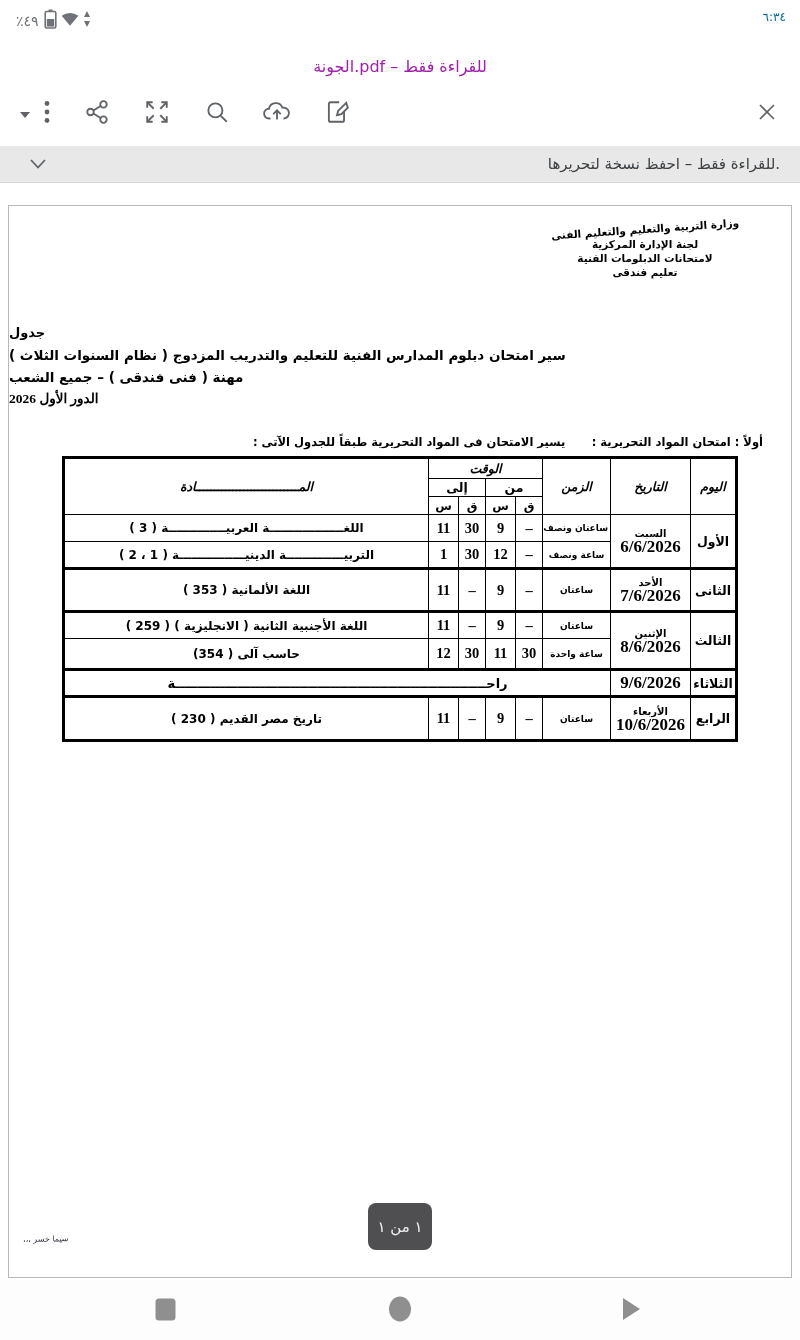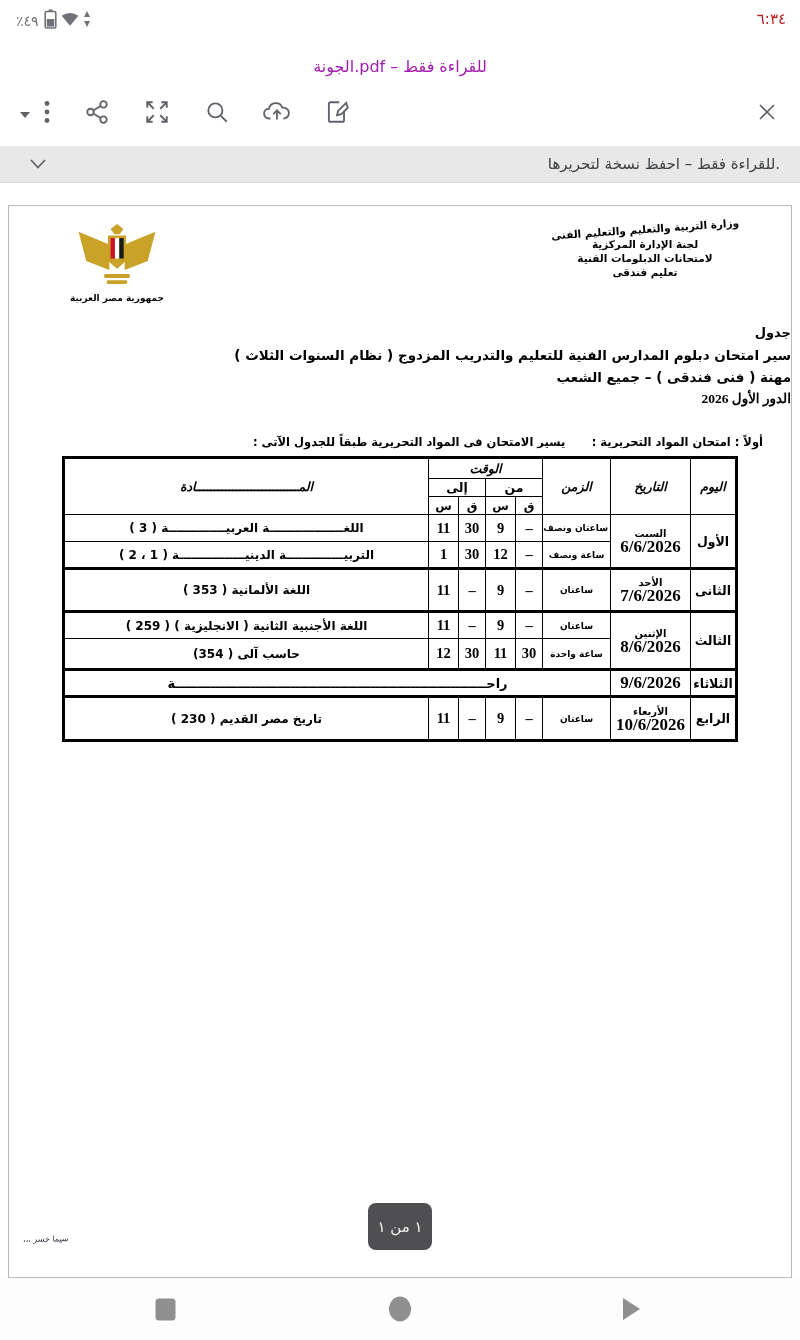--- a/index.html
+++ b/index.html
@@ -2,21 +2,21 @@
 <html lang="ar"><head>
 <meta charset="utf-8">
 <style>
   * { margin:0; padding:0; box-sizing:border-box; }
   html,body { background:#fff; }
   body { font-family:"DejaVu Sans", sans-serif; }
   .screen { position:relative; width:800px; height:1340px; background:#fff; overflow:hidden; margin:0 auto; }
 
   
   .status-bar { position:absolute; top:0; left:0; width:100%; height:40px; }
-  .sb-time { position:absolute; right:14px; top:10px; font-size:15px; color:#b91c1c; }
+  .sb-time { position:absolute; right:14px; top:10px; font-size:12px; color:#0369a1; }
   .sb-left { position:absolute; left:16px; top:9px; display:flex; align-items:center; gap:3px; color:#6f7276; }
   .sb-left .pct { font-size:14px; margin-right:2px; }
 
   
   .title-bar { position:absolute; top:44px; left:0; width:100%; height:44px; display:flex; align-items:center; justify-content:center; }
   .title-bar .doc-name { font-size:16px; color:#a21caf; }
 
   
   .toolbar { position:absolute; top:88px; left:0; width:100%; height:52px; }
   .tb-ic { position:absolute; top:50%; transform:translateY(-50%); display:flex; align-items:center; justify-content:center; width:34px; height:34px; cursor:pointer; }
@@ -30,21 +30,21 @@
   
   .page { position:absolute; top:205px; left:8px; width:784px; height:1073px; background:#fff; border:1px solid #b9b9b9; }
   .page-inner { position:relative; width:100%; height:100%; direction:rtl; }
 
   .ministry { position:absolute; top:16px; right:26px; width:240px; text-align:center; font-weight:bold; font-size:10.5px; line-height:14px; color:#000; }
   .ministry .arc { transform:rotate(-4deg); display:inline-block; margin-bottom:1px; }
 
   .emblem { position:absolute; top:18px; left:58px; width:100px; text-align:center; }
   .emblem-caption { font-weight:bold; font-size:9px; margin-top:1px; letter-spacing:0; }
 
-  .doc-titles { position:absolute; top:116px; right:0; left:0; text-align:right; font-weight:bold; color:#000; }
+  .doc-titles { position:absolute; top:116px; right:0; left:0; text-align:left; font-weight:bold; color:#000; }
   .doc-titles div { font-size:13.5px; line-height:22px; }
   .doc-titles .t-first { font-size:13px; }
   .num { font-family:"Liberation Serif","DejaVu Serif", serif; }
 
   .intro { position:absolute; top:229px; right:0; left:0; height:20px; font-weight:bold; font-size:11.5px; }
   .intro-right { position:absolute; right:28px; }
   .intro-left { position:absolute; left:244px; direction:rtl; }
 
   
   .sched-wrap { position:absolute; top:250px; right:0; left:0; }
@@ -199,34 +199,20 @@
   <div class="page">
     <div class="page-inner">
 
       <div class="ministry">
         <span class="arc">وزارة التربية والتعليم والتعليم الفنى</span><br>
         <span>لجنة الإدارة المركزية</span><br>
         <span>لامتحانات الدبلومات الفنية</span><br>
         <span>تعليم فندقى</span>
       </div>
 
-      <div class="emblem">
-        <svg width="82" height="64" viewBox="0 0 64 50">
-          <path d="M2 6 L26 16 L26 36 L8 29 Z" fill="#c9a227"></path>
-          <path d="M62 6 L38 16 L38 36 L56 29 Z" fill="#c9a227"></path>
-          <path d="M32 0 l5 4 -3 4 h-4 l-3 -4 Z" fill="#c9a227"></path>
-          <path d="M25 9 h14 v20 l-7 6 -7 -6 Z" fill="#c9a227"></path>
-          <rect x="27" y="11" width="3.4" height="16" fill="#ce1126"></rect>
-          <rect x="30.4" y="11" width="3.4" height="16" fill="#ffffff"></rect>
-          <rect x="33.8" y="11" width="3.4" height="16" fill="#1a1a1a"></rect>
-          <rect x="22" y="39" width="20" height="3.2" rx="1" fill="#c9a227"></rect>
-          <rect x="24" y="44" width="16" height="2.8" rx="1" fill="#c9a227"></rect>
-        </svg>
-        <div class="emblem-caption">جمهورية مصر العربية</div>
-      </div>
 
       <div class="doc-titles">
         <div class="t-first">جدول</div>
         <div>سير امتحان دبلوم المدارس الفنية للتعليم والتدريب المزدوج ( نظام السنوات الثلاث )</div>
         <div>مهنة ( فنى فندقى ) – جميع الشعب</div>
         <div class="num">الدور الأول 2026</div>
       </div>
 
       <div class="intro">
         <span class="intro-right">أولاً : امتحان المواد التحريرية :</span>

